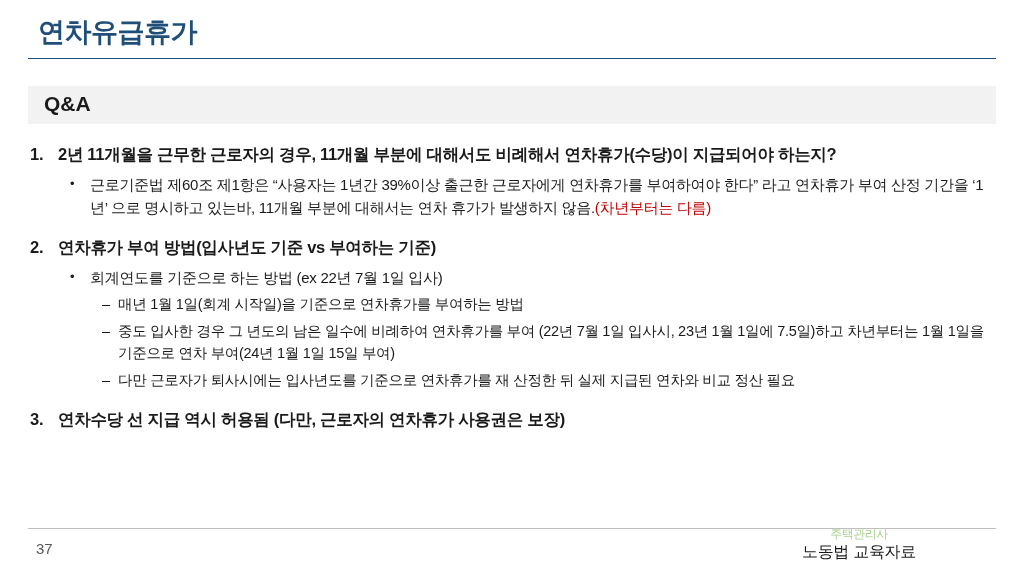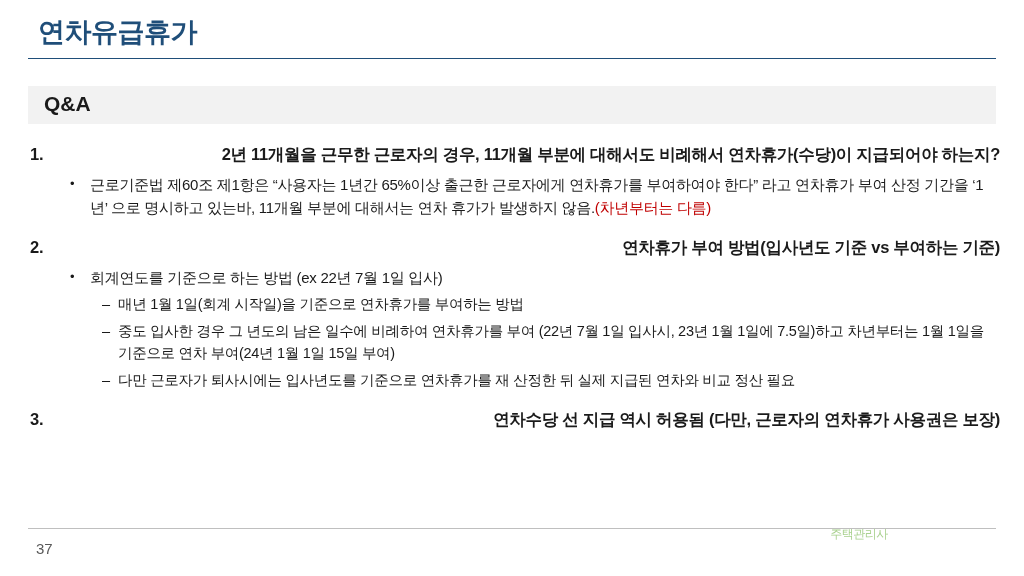--- a/index.html
+++ b/index.html
@@ -91,21 +91,20 @@
     line-height: 1.5;
   }
   .num-marker {
     width: 28px;
     flex: 0 0 28px;
     text-align: left;
     font-weight: bold;
   }
   .num-text {
     flex: 1;
-    text-align: right;
   }
 
   .bullet-item {
     display: flex;
     align-items: flex-start;
     font-size: 15px;
     color: #1a1a1a;
     line-height: 1.55;
     margin-left: 40px;
     margin-top: 6px;
@@ -196,21 +195,21 @@
 
   <div class="content">
 
     <div class="num-item">
       <div class="num-head">
         <span class="num-marker">1.</span>
         <span class="num-text">2년 11개월을 근무한 근로자의 경우, 11개월 부분에 대해서도 비례해서 연차휴가(수당)이 지급되어야 하는지?</span>
       </div>
       <div class="bullet-item">
         <span class="bullet-dot">•</span>
-        <span class="bullet-text"><span>근로기준법 제60조 제1항은 “사용자는 1년간 65%이상 출근한 근로자에게 연차휴가를 부여하여야 한다” 라고 연차휴가 부여 산정 기간을 ‘1년’ 으로 명시하고 있는바, 11개월 부분에 대해서는 연차 휴가가 발생하지 않음.</span><span class="red">(차년부터는 다름)</span></span>
+        <span class="bullet-text"><span>근로기준법 제60조 제1항은 “사용자는 1년간 39%이상 출근한 근로자에게 연차휴가를 부여하여야 한다” 라고 연차휴가 부여 산정 기간을 ‘1년’ 으로 명시하고 있는바, 11개월 부분에 대해서는 연차 휴가가 발생하지 않음.</span><span class="red">(차년부터는 다름)</span></span>
       </div>
     </div>
 
     <div class="gap-lg"></div>
 
     <div class="num-item">
       <div class="num-head">
         <span class="num-marker">2.</span>
         <span class="num-text">연차휴가 부여 방법(입사년도 기준 vs 부여하는 기준)</span>
       </div>
@@ -240,15 +239,16 @@
         <span class="num-text">연차수당 선 지급 역시 허용됨 (다만, 근로자의 연차휴가 사용권은 보장)</span>
       </div>
     </div>
 
   </div>
 
   <div class="footer-rule"></div>
   <div class="page-num">37</div>
   <div class="footer-brand">
     <div class="brand-top">주택관리사</div>
+    <div class="brand-bottom">노동법 교육자료</div>
   </div>
 
 </div>
 
 </body></html>

